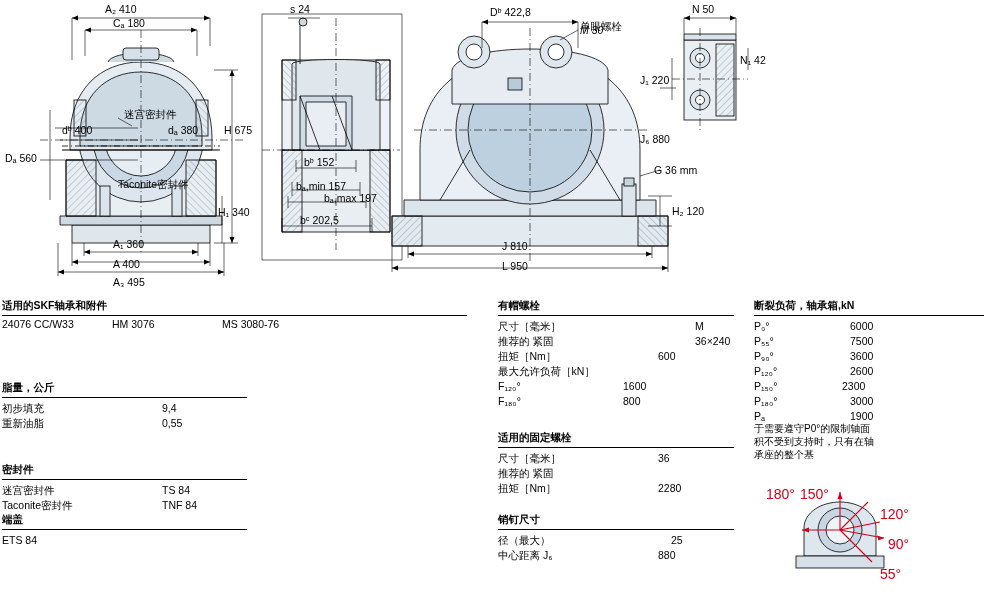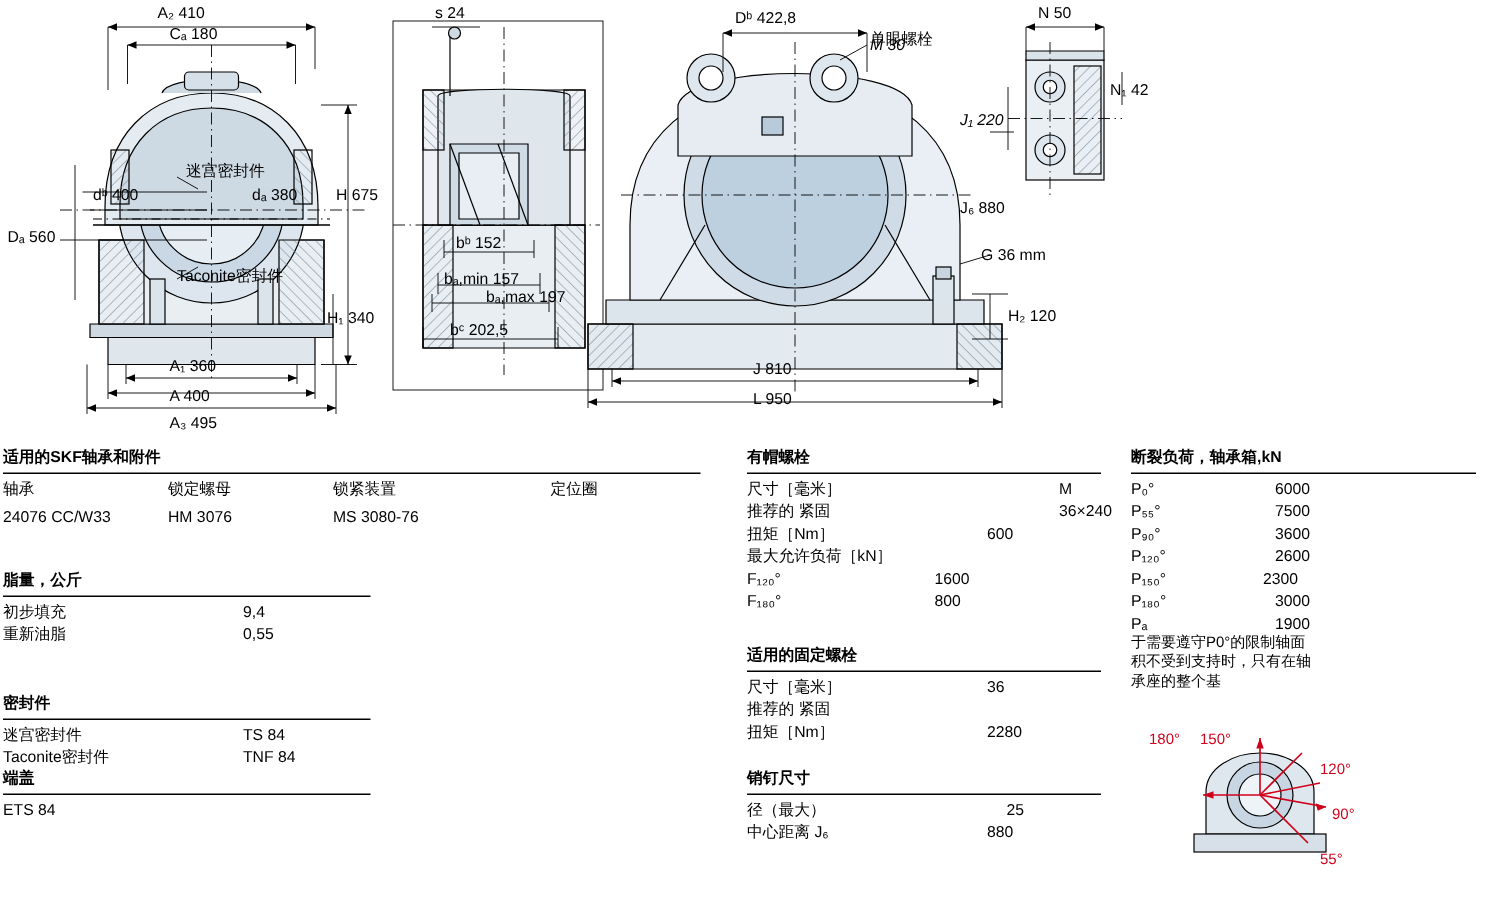--- a/index.html
+++ b/index.html
@@ -3,21 +3,21 @@
 <meta charset="utf-8">
 <style>
   html,body{margin:0;padding:0;}
   body{
     width:1000px;height:600px;background:#ffffff;
     font-family:"Liberation Sans", sans-serif;
     font-size:11px;color:#000;position:relative;overflow:hidden;
   }
   .abs{position:absolute;}
   .lbl{position:absolute;white-space:nowrap;font-size:10.5px;line-height:12px;}
-  .lbl.sm{font-size:10px;}
+  .lbl.sm{font-size:14px;}
   svg{display:block;}
   
   .tbl{position:absolute;font-size:10.5px;line-height:15px;}
   .row{position:relative;height:15px;}
   .c1{position:absolute;left:0;}
   .c2{position:absolute;}
   .ttl{font-weight:bold;font-size:10.5px;}
   .rule{position:absolute;background:#000;height:1px;}
   .note{position:absolute;font-size:10px;line-height:13px;width:120px;}
 </style>
@@ -261,32 +261,26 @@
 <div class="lbl" style="left:490px;top:6px;">Dᵇ 422,8</div>
 <div class="lbl" style="left:580px;top:20px;">单眼螺栓</div>
 <div class="lbl" style="left:580px;top:24px;font-style:italic;">M 30</div>
 <div class="lbl" style="left:502px;top:240px;">J 810</div>
 <div class="lbl" style="left:502px;top:260px;">L 950</div>
 <div class="lbl" style="left:672px;top:205px;">H₂ 120</div>
 <div class="lbl" style="left:654px;top:164px;">G 36 mm</div>
 
 <div class="lbl" style="left:692px;top:3px;">N 50</div>
 <div class="lbl" style="left:740px;top:54px;">N₁ 42</div>
-<div class="lbl" style="left:640px;top:74px;font-style:italic;">J₁ 220</div>
+<div class="lbl" style="left:640px;top:74px;">J₁ 220</div>
 <div class="lbl" style="left:640px;top:133px;">J₆ 880</div>
 
 <div class="tbl" style="left:2px;top:298px;width:470px;">
   <div class="ttl">适用的SKF轴承和附件</div>
   <div class="rule" style="left:0;top:17px;width:465px;"></div>
-  <div class="row" style="margin-top:6px;">
-    <span class="c1">轴承</span>
-    <span class="c2" style="left:110px;">锁定螺母</span>
-    <span class="c2" style="left:220px;">锁紧装置</span>
-    <span class="c2" style="left:365px;">定位圈</span>
-  </div>
   <div class="row" style="margin-top:4px;">
     <span class="c1">24076 CC/W33</span>
     <span class="c2" style="left:110px;">HM 3076</span>
     <span class="c2" style="left:220px;">MS 3080-76</span>
     <span class="c2" style="left:365px;"></span>
   </div>
 </div>
 
 <div class="tbl" style="left:2px;top:380px;width:250px;">
   <div class="ttl">脂量，公斤</div>
@@ -320,21 +314,21 @@
   <div class="row" style="margin-top:6px;">
     <span class="c1">ETS 84</span>
   </div>
 </div>
 
 <div class="tbl" style="left:498px;top:298px;width:240px;">
   <div class="ttl">有帽螺栓</div>
   <div class="rule" style="left:0;top:17px;width:236px;"></div>
   <div class="row" style="margin-top:6px;">
     <span class="c1">尺寸［毫米］</span>
-    <span class="c2" style="left:160px;padding-left:48px;">M 36×240</span>
+    <span class="c2" style="left:149px;padding-left:48px;">M 36×240</span>
   </div>
   <div class="row">
     <span class="c1">推荐的 紧固</span>
   </div>
   <div class="row">
     <span class="c1">扭矩［Nm］</span>
     <span class="c2" style="left:160px;">600</span>
   </div>
   <div class="row">
     <span class="c1">最大允许负荷［kN］</span>

